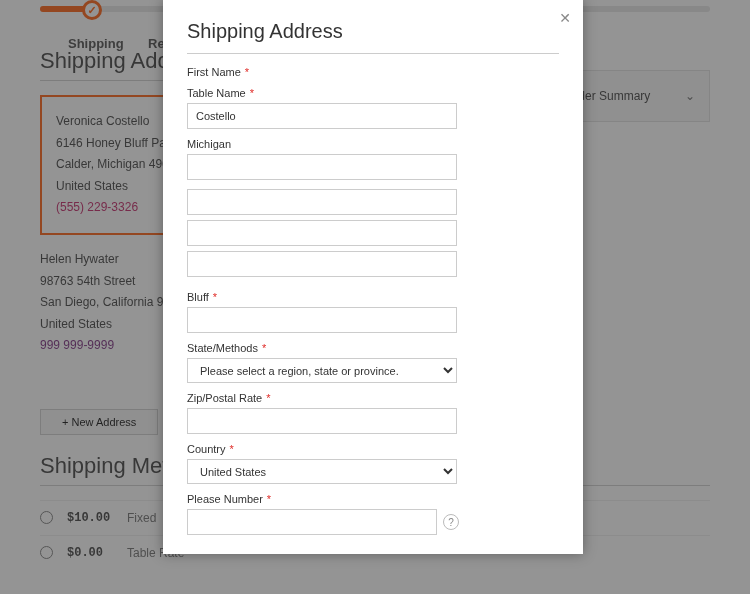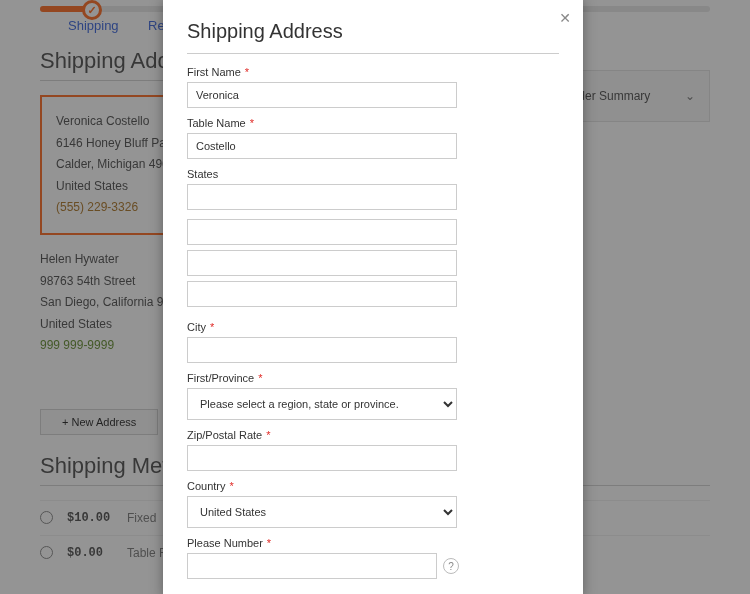--- a/index.html
+++ b/index.html
@@ -4,44 +4,44 @@
 <style>
 * { box-sizing: border-box; margin: 0; padding: 0; }
 body { font-family: -apple-system, BlinkMacSystemFont, "Segoe UI", Helvetica, Arial, sans-serif; font-size: 12px; color: #333; background: #fff; width: 750px; height: 594px; overflow: hidden; position: relative; }
 .page { padding: 0 40px; }
 .progress { position: relative; height: 30px; margin-bottom: 6px; }
 .bar { position: absolute; top: 6px; left: 0; right: 0; height: 6px; background: #e4e4e4; border-radius: 3px; }
 .bar-fill { position: absolute; top: 6px; left: 0; width: 50px; height: 6px; background: #ff5501; border-radius: 3px; }
 .pnode { position: absolute; top: 0; width: 20px; height: 20px; border-radius: 50%; background: #fff; border: 3px solid #ff5501; display: flex; align-items: center; justify-content: center; font-size: 11px; font-weight: bold; }
 .pnode.active { border-color: #ff5501; color: #ff5501; }
 .pnode.future { border-color: #bbb; color: #777; background: #fff; }
-.plabel { position: absolute; top: 18px; font-size: 13px; color: #1d4ed8; font-weight: 400; }
+.plabel { position: absolute; top: 36px; font-size: 13px; color: #404040; font-weight: 700; }
 h1.section { font-size: 22px; font-weight: 300; color: #333; border-bottom: 1px solid #ccc; padding-bottom: 6px; margin: 18px 0 14px; }
 .addr-card { border: 1px solid #ccc; padding: 14px; font-size: 12px; line-height: 1.8; width: 270px; }
 .addr-card.selected { border: 2px solid #ff5501; }
-.addr-card a { color: #a16207; text-decoration: none; }
+.addr-card a { color: #be185d; text-decoration: none; }
 .addr-plain { padding: 14px 0 8px; font-size: 12px; line-height: 1.8; width: 270px; }
-.addr-plain a { color: #4d7c0f; text-decoration: none; }
+.addr-plain a { color: #701a75; text-decoration: none; }
 .ship-here { background: #eee; border: 1px solid #ccc; padding: 5px 10px; font-size: 11px; cursor: pointer; float: right; }
 .new-addr { background: #f5f5f5; border: 1px solid #ccc; padding: 6px 21px; font-size: 11px; cursor: pointer; margin-top: 14px; }
 .methods-row { display: flex; align-items: center; padding: 10px 0; border-top: 1px solid #eee; }
 .methods-row:first-of-type { border-top: none; }
 .methods-row input[type=radio] { margin-right: 14px; }
 .mprice { width: 60px; font-weight: 600; font-family: Liberation Mono, monospace; }
 .mtitle { width: 80px; color: #666; }
 .overlay { position: absolute; inset: 0; background: rgba(60,60,60,0.55); }
 .modal { position: absolute; left: 163px; top: 0; width: 420px; background: #fff; box-shadow: 0 0 12px rgba(0,0,0,0.35); }
 .modal-body { padding: 20px 24px 10px; }
 .modal h2 { font-size: 20px; font-weight: 300; color: #333; border-bottom: 1px solid #ccc; padding-bottom: 10px; margin-bottom: 12px; }
 .close-x { position: absolute; right: 12px; top: 10px; font-size: 14px; color: #888; cursor: pointer; background: none; border: none; }
 .fgroup { margin-bottom: 9px; }
 .fgroup label { display: block; font-size: 11px; color: #333; margin-bottom: 4px; }
 .req { color: #e02b27; margin-left: 4px; }
 .fgroup input[type=text], .fgroup select { width: 270px; height: 26px; border: 1px solid #ccc; padding: 0 8px; font-size: 11px; color: #333; background: #fff; }
-.fgroup select { width: 270px; height: 32px; }
+.fgroup select { width: 270px; height: 25px; }
 .fgroup .street input { margin-bottom: 5px; }
 .phone-row { display: flex; align-items: center; gap: 6px; }
 .qmark { width: 16px; height: 16px; border: 1px solid #bbb; border-radius: 50%; display: inline-flex; align-items: center; justify-content: center; font-size: 10px; color: #888; }
 .summary-box { position: absolute; right: 40px; top: 70px; width: 160px; background: #f5f5f5; border: 1px solid #ddd; padding: 18px 14px; }
 .summary-box .chev { float: right; color: #666; }
 </style>
 </head>
 <body>
 
 <div class="page">
@@ -103,48 +103,47 @@
 
 <div class="overlay"></div>
 
 <div class="modal">
   <button class="close-x">✕</button>
   <div class="modal-body">
     <h2>Shipping Address</h2>
 
     <div class="fgroup">
       <label><span>First Name</span><span class="req">*</span></label>
-      <input type="text" value="Veronica" style="">
     </div>
 
     <div class="fgroup">
       <label><span>Table Name</span><span class="req">*</span></label>
       <input type="text" value="Costello" style="">
     </div>
 
     <div class="fgroup">
-      <label>States</label>
+      <label>Michigan</label>
       <input type="text" value="" style="">
     </div>
 
     <div class="fgroup">
       <div class="street">
         <input type="text" value="" style="">
         <input type="text" value="" style="">
         <input type="text" value="" style="">
       </div>
     </div>
 
     <div class="fgroup">
-      <label><span>City</span><span class="req">*</span></label>
+      <label><span>Bluff</span><span class="req">*</span></label>
       <input type="text" value="" style="">
     </div>
 
     <div class="fgroup">
-      <label><span>First/Province</span><span class="req">*</span></label>
+      <label><span>State/Methods</span><span class="req">*</span></label>
       <select>
         <option>Please select a region, state or province.</option>
       </select>
     </div>
 
     <div class="fgroup">
       <label><span>Zip/Postal Rate</span><span class="req">*</span></label>
       <input type="text" value="" style="">
     </div>
 

